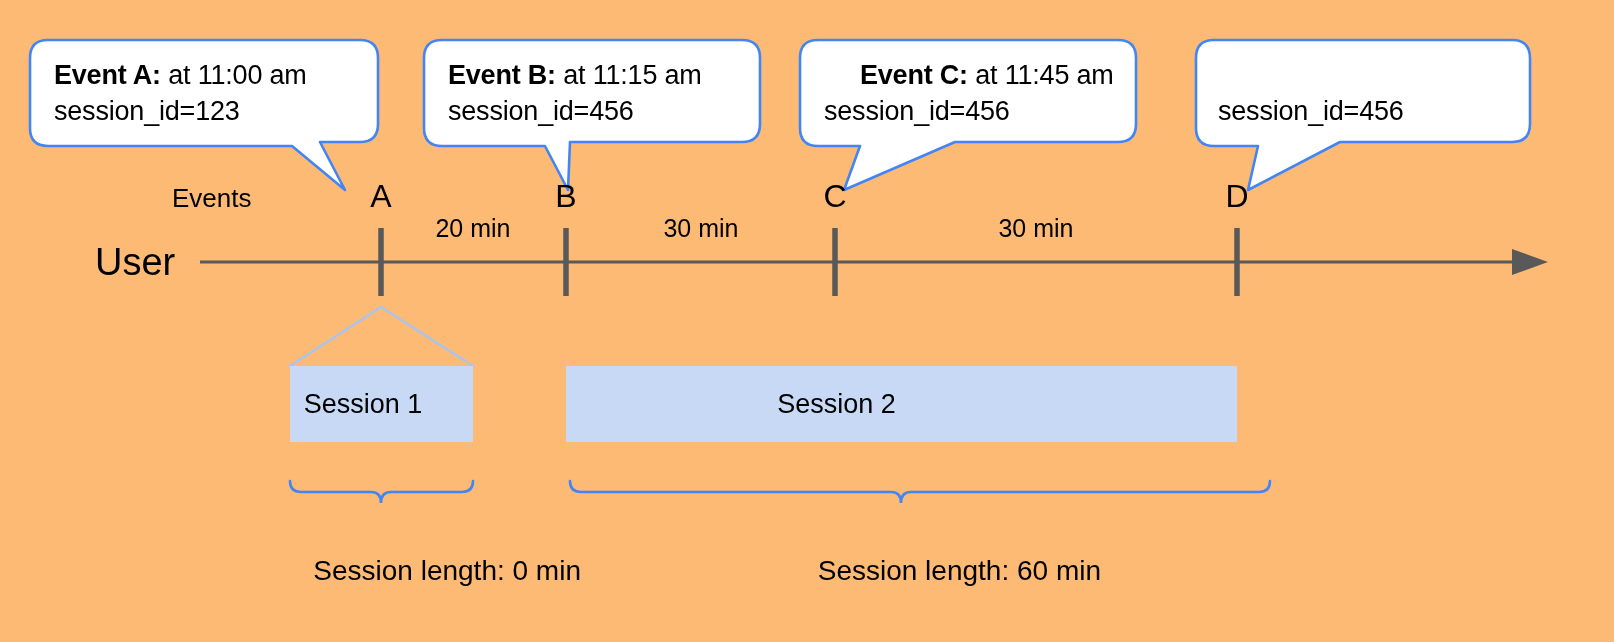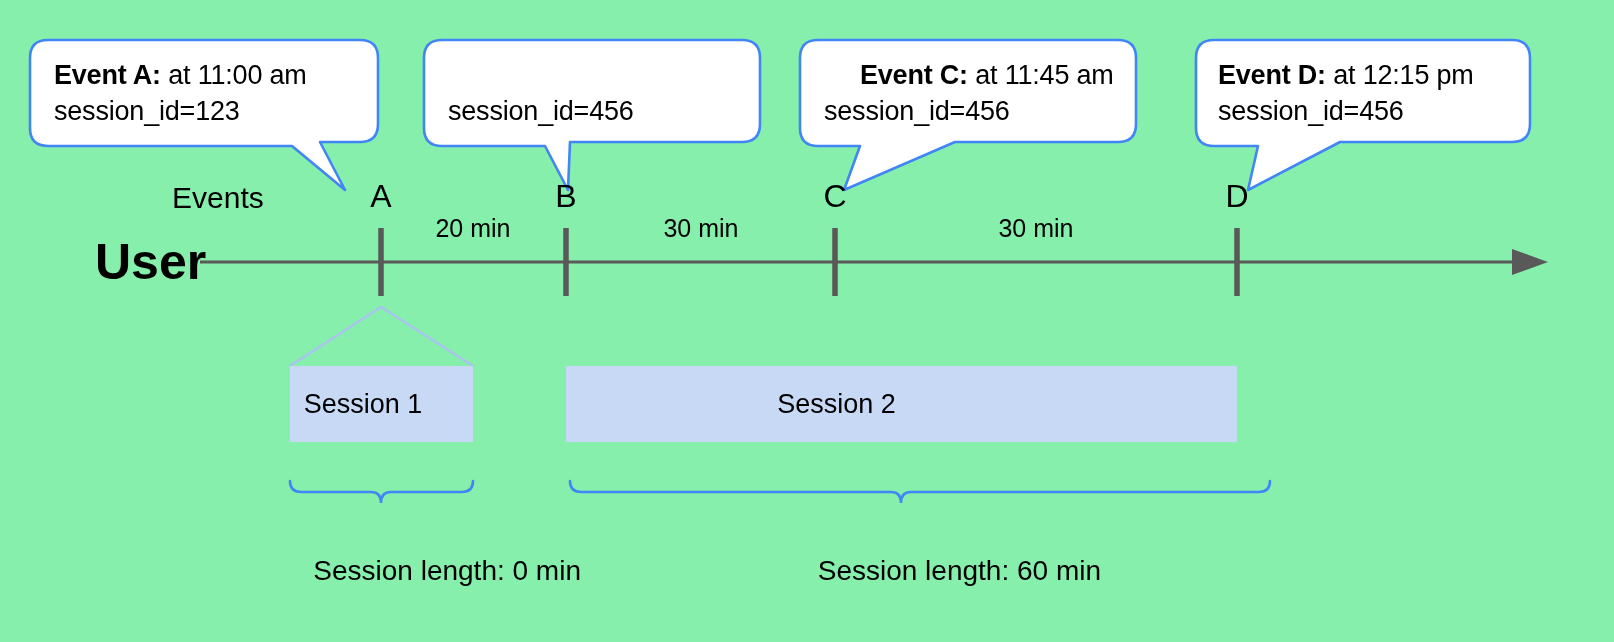--- a/index.html
+++ b/index.html
@@ -8,21 +8,21 @@
     background: #ffffff;
   }
   body {
     font-family: "Liberation Sans", sans-serif;
     -webkit-font-smoothing: antialiased;
   }
   #stage {
     position: relative;
     width: 1614px;
     height: 642px;
-    background: #86efac;
+    background: #fdba74;
     overflow: hidden;
   }
   #vectors {
     position: absolute;
     left: 0;
     top: 0;
     width: 1614px;
     height: 642px;
   }
   .callout-text {
@@ -48,31 +48,30 @@
     position: absolute;
     color: #000000;
     font-size: 25px;
     line-height: 25px;
     text-align: center;
     white-space: nowrap;
   }
   .axis-label-events {
     position: absolute;
     color: #000000;
-    font-size: 30px;
+    font-size: 26px;
     line-height: 30px;
     white-space: nowrap;
   }
   .axis-label-user {
     position: absolute;
     color: #000000;
-    font-size: 50px;
+    font-size: 38px;
     line-height: 38px;
     white-space: nowrap;
-    font-weight: bold;
   }
   .session-label {
     position: absolute;
     color: #000000;
     font-size: 27px;
     line-height: 27px;
     text-align: center;
     white-space: nowrap;
   }
   .length-label {
@@ -141,30 +140,30 @@
       <path d="M 570 481 Q 570 492 581 492 L 891 492 Q 901 492 901 503 Q 901 492 911 492
                L 1259 492 Q 1270 492 1270 481" fill="none" stroke="#4285f4" stroke-width="2.6" stroke-linecap="round"></path>
     </g>
   </svg>
 
   <div class="callout-text" style="left:54px; top:57px;">
     <b>Event A:</b><span> at 11:00 am</span>
   </div>
   <div class="callout-text" style="left:54px; top:93px;">session_id=123</div>
 
+  <div class="callout-text" style="left:448px; top:57px;">
+    <b>Event B:</b><span> at 11:15 am</span>
+  </div>
   <div class="callout-text" style="left:448px; top:93px;">session_id=456</div>
 
   <div class="callout-text" style="left:824px; top:57px;margin-left:36px;">
     <b>Event C:</b><span> at 11:45 am</span>
   </div>
   <div class="callout-text" style="left:824px; top:93px;">session_id=456</div>
 
-  <div class="callout-text" style="left:1218px; top:57px;">
-    <b>Event D:</b><span> at 12:15 pm</span>
-  </div>
   <div class="callout-text" style="left:1218px; top:93px;">session_id=456</div>
 
   <div class="axis-label-events" style="left:172px; top:183px;">Events</div>
   <div class="axis-label-user" style="left:95px; top:243px;">User</div>
 
   <div class="tick-label" style="left:351px; top:180px;">A</div>
   <div class="tick-label" style="left:536px; top:180px;">B</div>
   <div class="tick-label" style="left:805px; top:180px;">C</div>
   <div class="tick-label" style="left:1207px; top:180px;">D</div>
 

